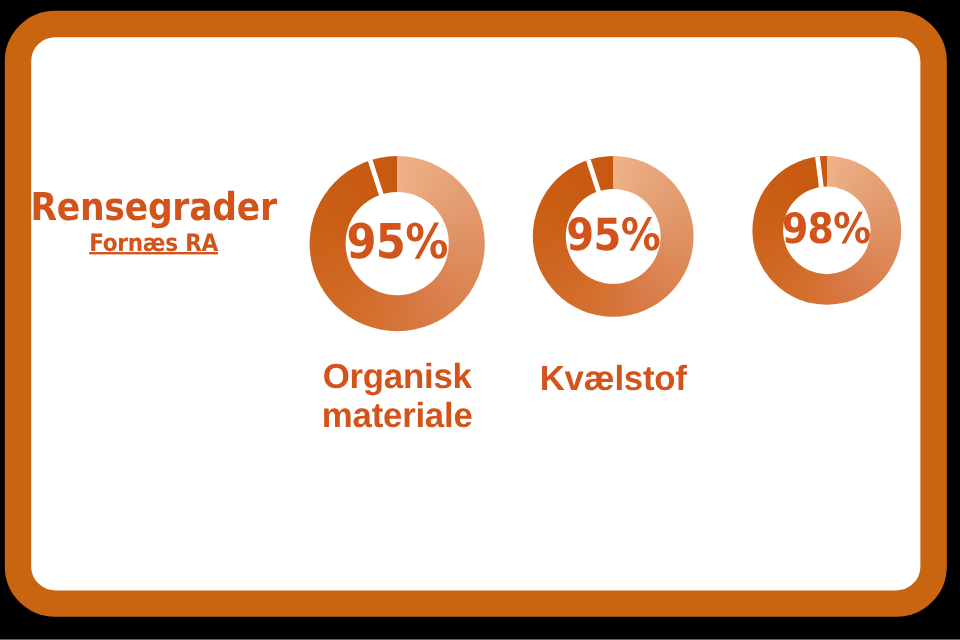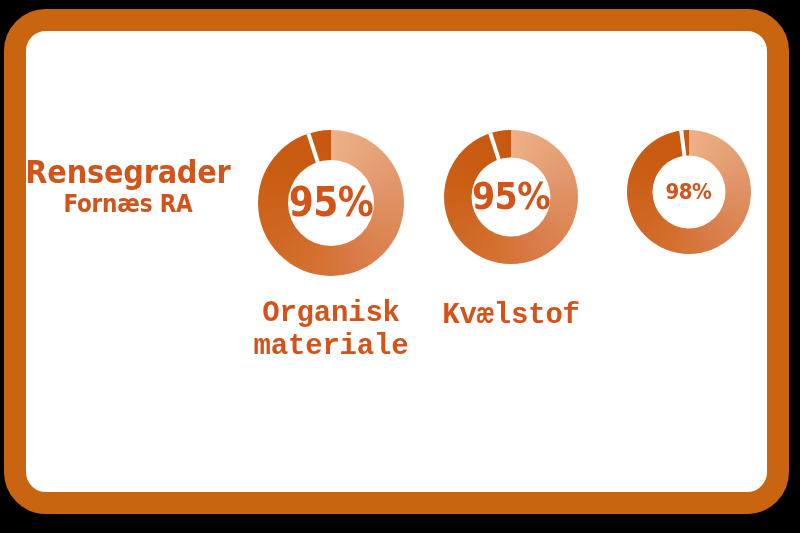--- a/index.html
+++ b/index.html
@@ -45,21 +45,21 @@
     font-family: "Liberation Sans Narrow", "DejaVu Sans Condensed", "Liberation Sans", sans-serif;
     font-weight: 700;
     line-height: 1.12;
     letter-spacing: -0.2px;
   }
   .title-line {
     display: block;
     white-space: nowrap;
   }
   #title-line-1 { font-size: 32px; }
-  #title-line-2 { font-size: 24px; }
+  #title-line-2 { font-size: 20px; text-decoration: underline; }
   #title-line-3 { font-size: 32px; }
 
   
   #donut-row {
     position: absolute;
     left: 236px;
     top: 130px;
     width: 548px;
     height: 270px;
   }
@@ -118,21 +118,21 @@
     transform: translate(-50%, -52%);
     color: #d2541a;
     font-family: "Liberation Sans Narrow", "DejaVu Sans Condensed", "Liberation Sans", sans-serif;
     font-weight: 700;
     white-space: nowrap;
     letter-spacing: -0.5px;
   }
 
   .donut-label {
     color: #d2541a;
-    font-family: Liberation Mono, monospace;
+    font-family: Liberation Sans, sans-serif;
     font-weight: 700;
     font-size: 29px;
     line-height: 1.13;
     letter-spacing: -0.2px;
   }
   .donut-label .lbl-line { display: block; }
 
   
   #donut-cell-0 { left: 0px;   width: 190px; }
   #donut-cell-1 { left: 185px; width: 180px; }
@@ -146,21 +146,21 @@
 
   #donut-1 { width: 134px; height: 134px; }
   #donut-1 .donut-hole { width: 79px; height: 79px; }
   #donut-1 .donut-gap  { width: 4px; height: 30px; }
   #donut-1 .donut-value { font-size: 37px; }
   #donut-cell-1 .donut-label { margin-top: 18px; }
 
   #donut-2 { width: 124px; height: 124px; }
   #donut-2 .donut-hole { width: 73px; height: 73px; }
   #donut-2 .donut-gap  { width: 4px; height: 27px; }
-  #donut-2 .donut-value { font-size: 22px; }
+  #donut-2 .donut-value { font-size: 35px; }
   #donut-cell-2 .donut-label { margin-top: 28px; }
   .donut-wrap { display: flex; align-items: flex-start; justify-content: center; height: 152px; }
 </style>
 </head>
 <body>
 
 <div id="infographic">
 
   <div id="frame"></div>
 

